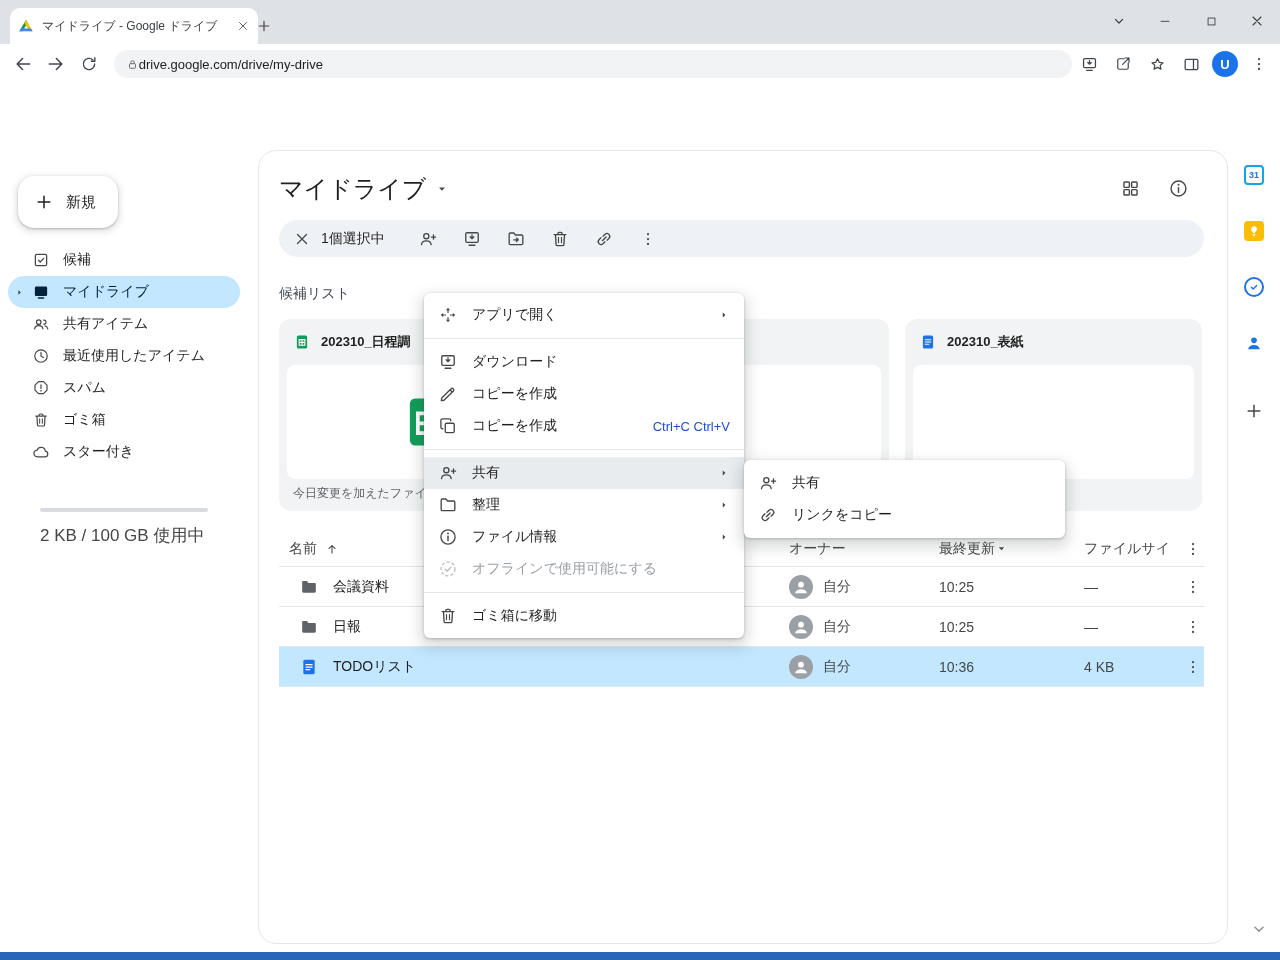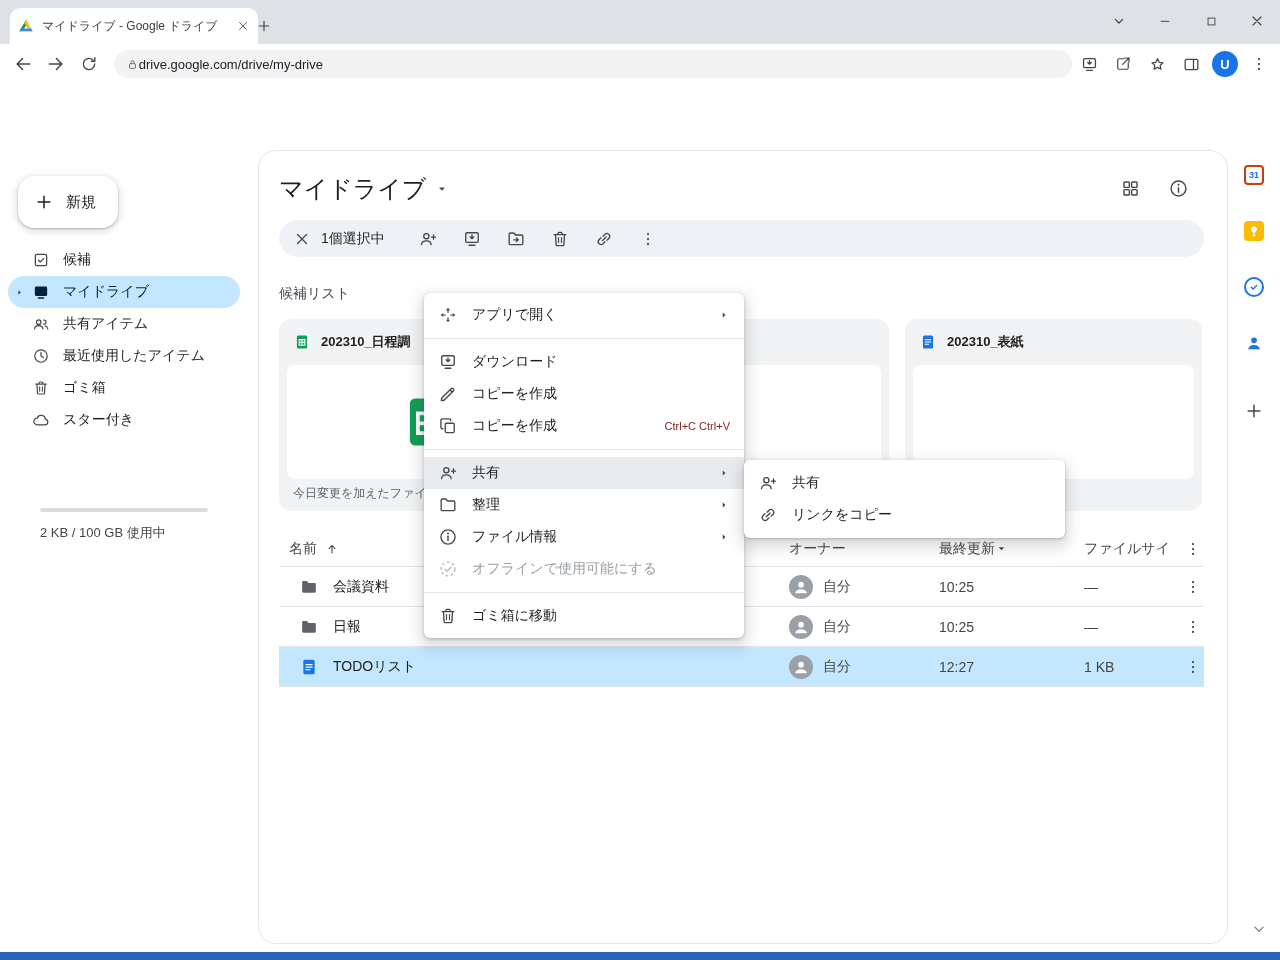--- a/index.html
+++ b/index.html
@@ -35,41 +35,41 @@
   .badge{position:absolute;left:1130px;top:96px;width:134px;height:42px;border:1px solid #d7dadf;border-radius:6px;
     background:#fff;display:flex;align-items:center;padding:0 5px;gap:7px;box-sizing:border-box}
   .badge-txt{display:flex;flex-direction:column;gap:3px;min-width:0;flex:1}
   .badge-title{color:#d93025;font-weight:bold;font-size:11px;white-space:nowrap;overflow:hidden}
   .badge-sub{height:5px;width:84px;border-radius:2px;background:#e2e6ea}
   .badge .avatar{width:30px;height:30px;font-size:14px;flex:none}
 
   
   .rail{position:absolute;right:0;top:150px;width:52px;bottom:10px;background:#fff;display:flex;flex-direction:column;align-items:center;padding-top:14px;gap:34px}
   .railbtn{width:22px;height:22px;display:flex;align-items:center;justify-content:center}
-  .cal{width:20px;height:20px;border:2px solid #c2410c;border-radius:4px;color:#1a73e8;font-size:9px;font-weight:bold;
+  .cal{width:20px;height:20px;border:2px solid #0ea5e9;border-radius:4px;color:#1a73e8;font-size:9px;font-weight:bold;
     display:flex;align-items:center;justify-content:center;box-sizing:border-box;background:#fff}
   .keep{width:20px;height:20px;border-radius:4px;background:#fbbc04;display:flex;align-items:center;justify-content:center}
   .tasks{width:20px;height:20px;border-radius:50%;border:2px solid #1a73e8;box-sizing:border-box;display:flex;align-items:center;justify-content:center;color:#1a73e8}
   .railplus{margin-top:12px;color:#444746}
   .scrollchev{position:absolute;right:12px;top:920px;color:#80868b}
 
   
   .sidebar{position:absolute;left:0;top:166px;width:256px;bottom:10px;background:#fff}
   .newbtn{position:absolute;left:18px;top:10px;height:52px;padding:0 22px 0 16px;border-radius:16px;background:#fff;
     box-shadow:0 1px 2px rgba(60,64,67,.3),0 2px 6px 2px rgba(60,64,67,.15);
     display:inline-flex;align-items:center;gap:12px;font-size:15px;color:#1f1f1f}
   .sitems{position:absolute;left:0;top:78px;right:0}
   .sitem{position:relative;height:32px;margin:0 16px 0 8px;border-radius:16px;display:flex;align-items:center;
     padding-left:24px;gap:13px;font-size:14px;color:#1f1f1f}
   .sitem .micon{width:18px;color:#444746;display:flex}
   .sitem.active{background:#c2e7ff;color:#04213c}
   .sitem.active .micon{color:#04213c}
   .sitem .exp{position:absolute;left:6px;color:#444746}
   .storagebar{position:absolute;left:40px;top:342px;width:168px;height:4px;border-radius:2px;background:#d8dce1}
-  .storagetext{position:absolute;left:40px;top:358px;font-size:13px;color:#444746}
+  .storagetext{position:absolute;left:40px;top:358px;font-size:17px;color:#444746}
 
   
   .panel{position:absolute;left:258px;top:150px;width:970px;height:794px;background:#fff;
     border:1px solid #e4e7ea;border-radius:18px;box-sizing:border-box}
   .ptitle{position:absolute;left:20px;top:22px;font-size:24px;color:#1f1f1f;display:flex;align-items:center;gap:9px}
   .pbtn{position:absolute;top:22px;width:30px;height:30px;display:flex;align-items:center;justify-content:center;color:#444746}
   .seltoolbar{position:absolute;left:20px;top:69px;width:925px;height:37px;border-radius:19px;background:#eef2f6;
     display:flex;align-items:center;padding:0 8px;box-sizing:border-box}
   .tbtn{width:30px;height:30px;border-radius:50%;display:flex;align-items:center;justify-content:center;color:#444746}
   .selcount{font-size:14px;color:#1f1f1f;margin:0 14px 0 4px}
@@ -97,21 +97,21 @@
   .cellmut{color:#444746}
 
   
   .cmenu{position:absolute;left:424px;top:293px;width:320px;background:#fff;border-radius:6px;padding:6px 0;z-index:50;
     box-shadow:0 1px 3px rgba(60,64,67,.3),0 6px 14px 4px rgba(60,64,67,.18)}
   .smenu{position:absolute;left:744px;top:460px;width:321px;background:#fff;border-radius:6px;padding:7px 0;z-index:51;
     box-shadow:0 1px 3px rgba(60,64,67,.3),0 6px 14px 4px rgba(60,64,67,.18)}
   .mi{height:32px;display:flex;align-items:center;gap:14px;padding:0 14px;font-size:14px;color:#1f1f1f}
   .mi .mic{width:20px;display:flex;color:#444746}
   .mi .lbl{flex:1;white-space:nowrap;overflow:hidden}
-  .mi .sc{font-size:11px;color:#7f1d1d}
+  .mi .sc{font-size:13px;color:#1d4ed8}
   .mi .arr{color:#444746;display:flex}
   .mi.hl{background:#e9ecef}
   .mi.dis{color:#9aa0a6}
   .mi.dis .mic{color:#b9bdc2}
   .mdiv{height:1px;background:#e4e6e9;margin:7px 0}
 
   .bottomstrip{position:absolute;left:0;right:0;bottom:0;height:8px;background:#2a66b8}
 </style>
 </head>
 <body>
@@ -512,20 +512,28 @@
         <span class="micon ic">
             <svg width="18" height="18">
               <use href="#i-clock"></use>
             </svg>
           </span>
         <span>最近使用したアイテム</span>
       </div>
       <div class="sitem">
         <span class="micon ic">
             <svg width="18" height="18">
+              <use href="#i-report"></use>
+            </svg>
+          </span>
+        <span>スパム</span>
+      </div>
+      <div class="sitem">
+        <span class="micon ic">
+            <svg width="18" height="18">
               <use href="#i-trash"></use>
             </svg>
           </span>
         <span>ゴミ箱</span>
       </div>
       <div class="sitem">
         <span class="micon ic">
             <svg width="18" height="18">
               <use href="#i-cloud"></use>
             </svg>
@@ -734,22 +742,22 @@
           <span>TODOリスト</span>
         </div>
         <div class="c-owner">
           <span class="ownerav ic">
               <svg width="20" height="20">
                 <use href="#i-personw"></use>
               </svg>
             </span>
           <span class="cellmut">自分</span>
         </div>
-        <div class="c-mod cellmut">12:27</div>
-        <div class="c-size cellmut">1 KB</div>
+        <div class="c-mod cellmut">10:36</div>
+        <div class="c-size cellmut">4 KB</div>
         <div class="c-dots">
             <div class="tbtn">
               <svg width="18" height="18">
                 <use href="#i-dots"></use>
               </svg>
             </div>
           </div>
       </div>
     </div>
   </div>

